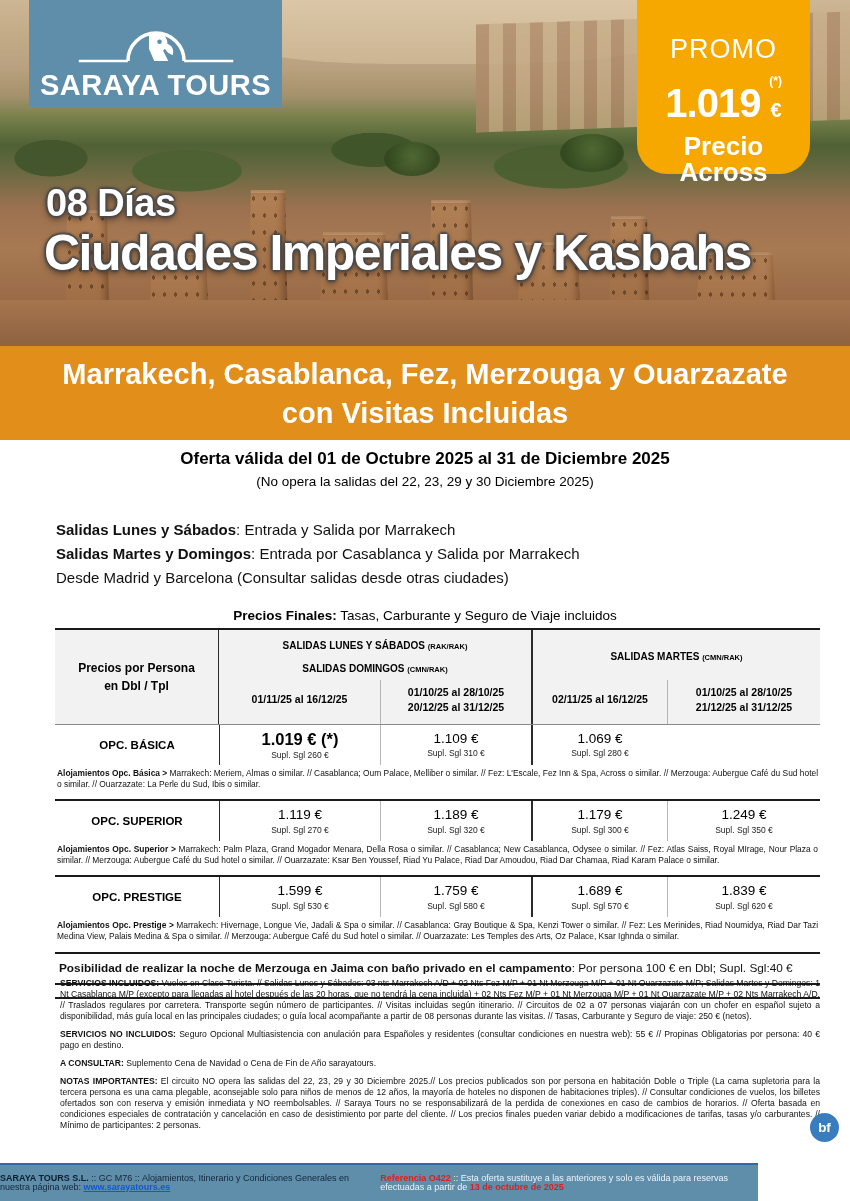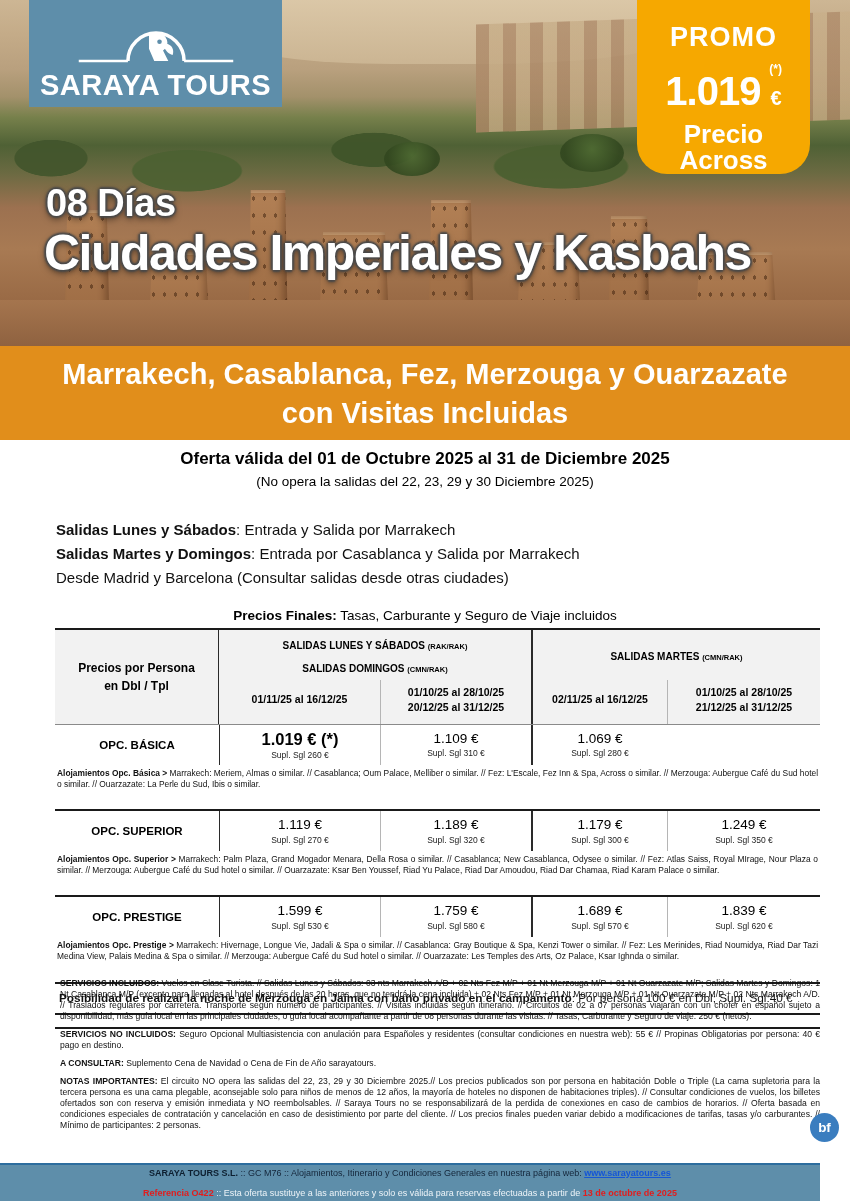--- a/index.html
+++ b/index.html
@@ -66,21 +66,21 @@
   }
   .falcon { width:158px; height:46px; margin-bottom:1px; }
   .logo-text { color:#fff; font-weight:bold; font-size:29px; letter-spacing:.5px; line-height:1; }
 
   
   .promo {
     position:absolute; left:637px; top:0; width:173px; height:174px;
     background:#F6A800; border-radius:0 0 30px 30px;
     color:#fff; text-align:center;
   }
-  .promo-label { margin-top:24px; font-size:27px; font-weight:bold; letter-spacing:1px; line-height:1; }
+  .promo-label { margin-top:36px; font-size:27px; font-weight:normal; letter-spacing:1px; line-height:1; }
   .promo-star { font-size:12px; font-weight:bold; text-align:right; padding-right:28px; margin-top:12px; line-height:1; }
   .promo-price { font-size:40px; font-weight:bold; line-height:32px; letter-spacing:-1px; }
   .promo-euro { font-size:20px; font-weight:bold; letter-spacing:0; }
   .promo-final { font-size:26px; font-weight:bold; margin-top:7px; line-height:1; }
 
   
   .hero-days, .hero-title {
     position:absolute; color:#fff; font-weight:bold; white-space:nowrap;
     text-shadow:-2px 0 2px #4a4a4a, 2px 0 2px #4a4a4a, 0 -2px 2px #4a4a4a,
                 0 2px 2px #4a4a4a, 0 3px 7px rgba(0,0,0,.55);
@@ -123,40 +123,40 @@
   .col2 { grid-column:2; } .col3 { grid-column:3; } .col4 { grid-column:4; } .col5 { grid-column:5; }
   .b-dark  { border-left:1px solid #2a2a2a; }
   .b-thin  { border-left:1px solid #b5b5b5; }
   .b-thick { border-left:2px solid #2a2a2a; }
   .prow { display:grid; grid-template-columns:164px 161px 151px 136px 153px; height:40px; }
   .pc { display:flex; flex-direction:column; align-items:center; justify-content:center; text-align:center; }
   .row-label { font-weight:bold; font-size:11.5px; }
   .price { font-size:13.5px; line-height:1.1; }
   .price-promo { font-size:16.5px; font-weight:bold; }
   .supl { font-size:8.5px; margin-top:2px; color:#222; }
-  .note { font-size:8.4px; line-height:10.6px; padding:3px 2px 20px 2px; text-align:justify;
+  .note { font-size:8.4px; line-height:10.6px; padding:3px 2px 10px 2px; text-align:justify;
     border-bottom:2px solid #1a1a1a; color:#111; }
   .posib { padding:7px 4px 8px 4px; font-size:11.8px; border-bottom:2px solid #1a1a1a; color:#111; }
   .rule-extra { height:2px; background:#1a1a1a; margin-top:12px; }
 
   
   .paras { position:absolute; top:978px; left:60px; width:760px;
     font-size:8.6px; line-height:11px; text-align:justify; color:#111; }
   .paras p { margin:0 0 7px 0; }
 
   
   .bf { position:absolute; left:810px; top:1113px; width:29px; height:29px; border-radius:50%;
     background:#3a7dbf; color:#fff; font-weight:bold; font-size:13.5px;
     display:flex; align-items:center; justify-content:center; }
 
   
   .footer {
-    position:absolute; left:0; bottom:0; width:820px; height:38px;
+    position:absolute; left:0; bottom:0; width:758px; height:38px;
     background:#5E8EAA; border-top:2px solid #2d6d9e;
-    display:flex; flex-direction:column; align-items:center; justify-content:center;
+    display:flex; flex-direction:row; align-items:center; justify-content:center;
     gap:11px; font-size:9px; line-height:1;
   }
   .f1 { color:#14263a; }
   .f1 b { color:#0d1f30; }
   .f-link { color:#1456d6; font-weight:bold; text-decoration:underline; cursor:pointer; }
   .f2 { color:#eef4f8; }
   .f-red { color:#e11d1d; font-weight:bold; }
 </style>
 </head>
 <body>

